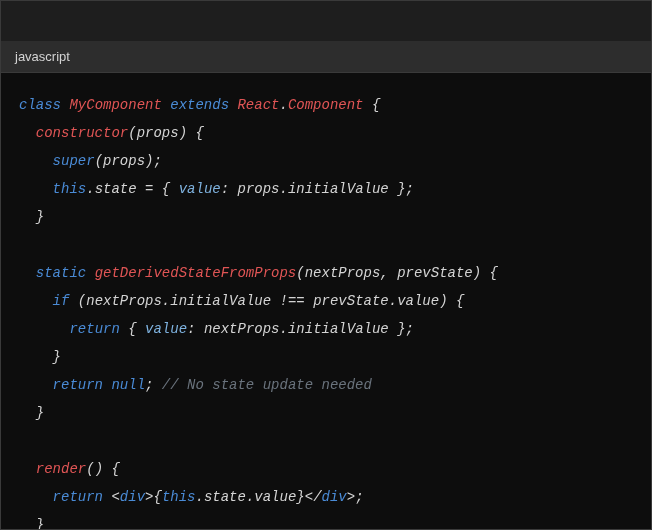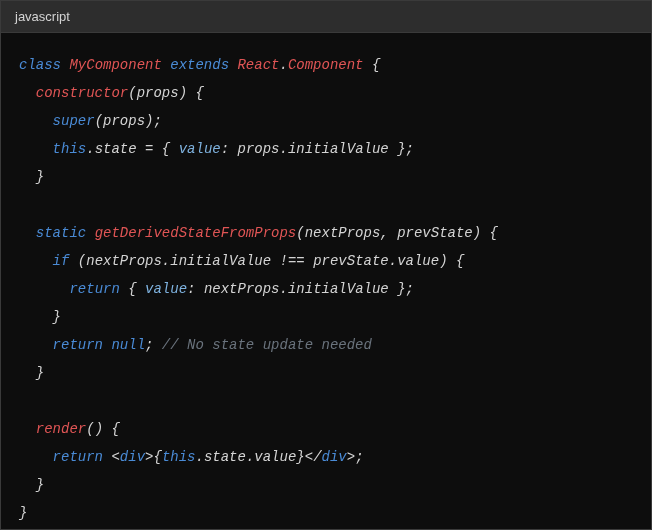--- a/index.html
+++ b/index.html
@@ -21,20 +21,21 @@
   .titlebar {
     height: 32px;
     background: #2d2d2d;
     border-bottom: 1px solid #3a3a3a;
     display: flex;
     align-items: center;
     padding: 0 14px;
     color: #d4d4d4;
     font-size: 13px;
     font-family: -apple-system, "Segoe UI", Arial, sans-serif;
+    margin-top: 40px;
   }
   .codearea {
     flex: 1;
     background: #0d0d0d;
     padding: 18px 0 18px 0;
     overflow: hidden;
   }
   pre.code {
     font-family: Consolas, 'Courier New', monospace;
     font-size: 14px;

